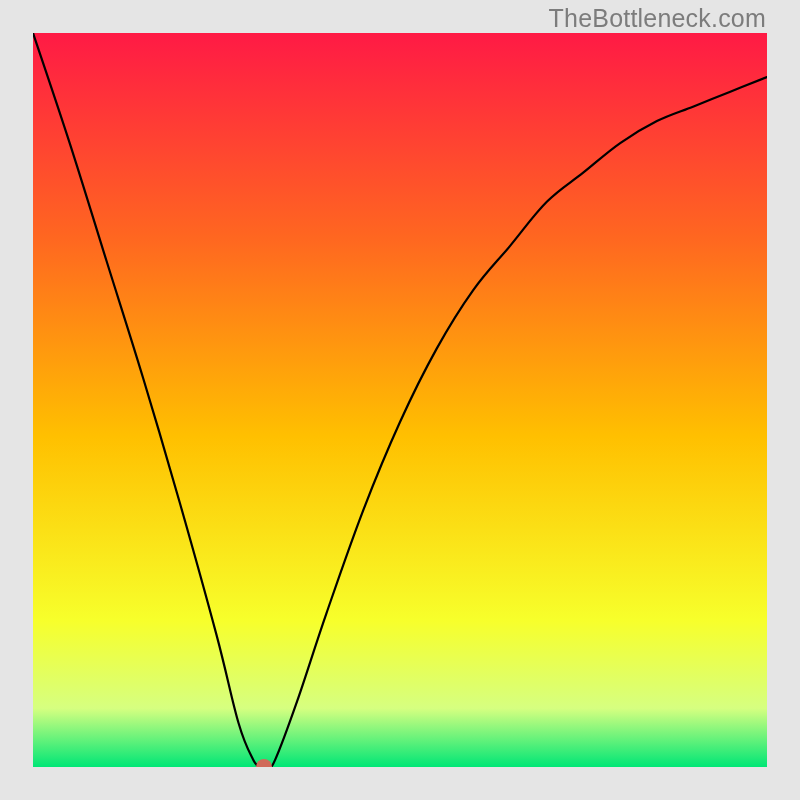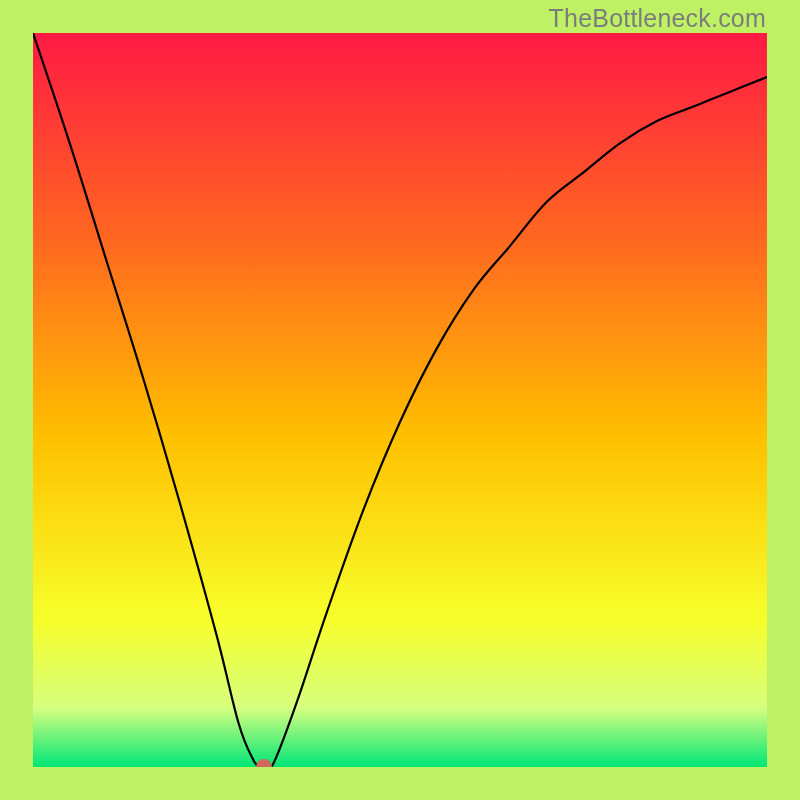--- a/index.html
+++ b/index.html
@@ -10,21 +10,21 @@
     background: #000;
     overflow: hidden;
     font-family: Arial, Helvetica, sans-serif;
   }
   .frame {
     position: absolute;
     top: 0;
     left: 0;
     width: 800px;
     height: 800px;
-    background: #bef264;
+    background: #e5e5e5;
   }
   .plot-area {
     position: absolute;
     top: 33px;
     left: 33px;
     width: 734px;
     height: 734px;
     overflow: hidden;
   }
   .watermark {

